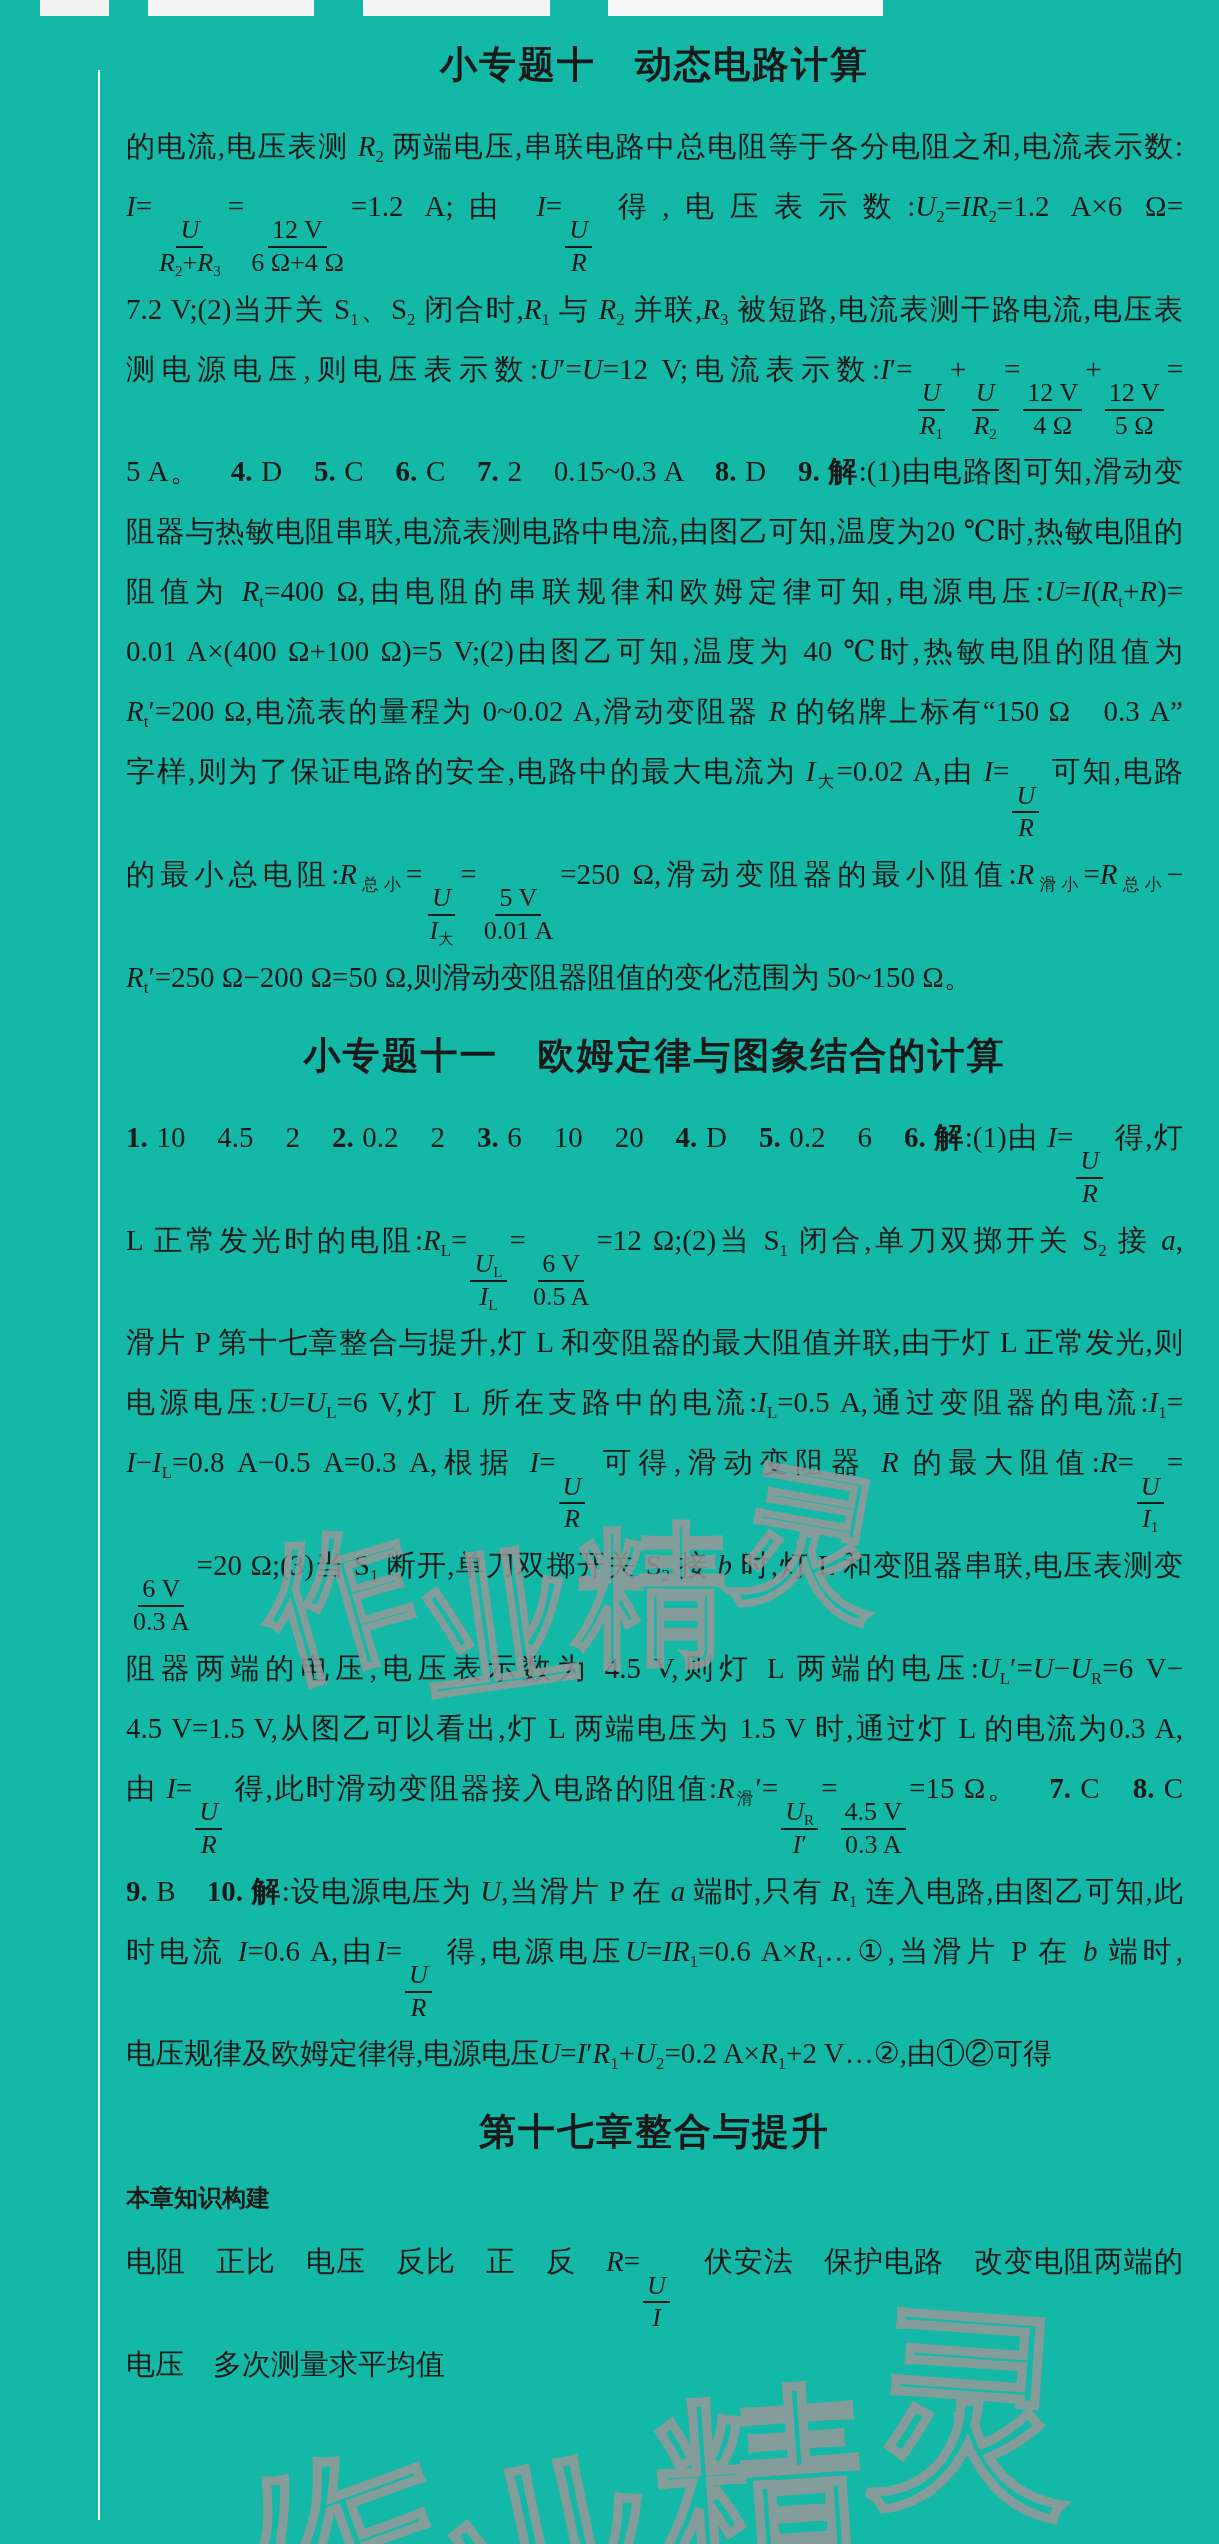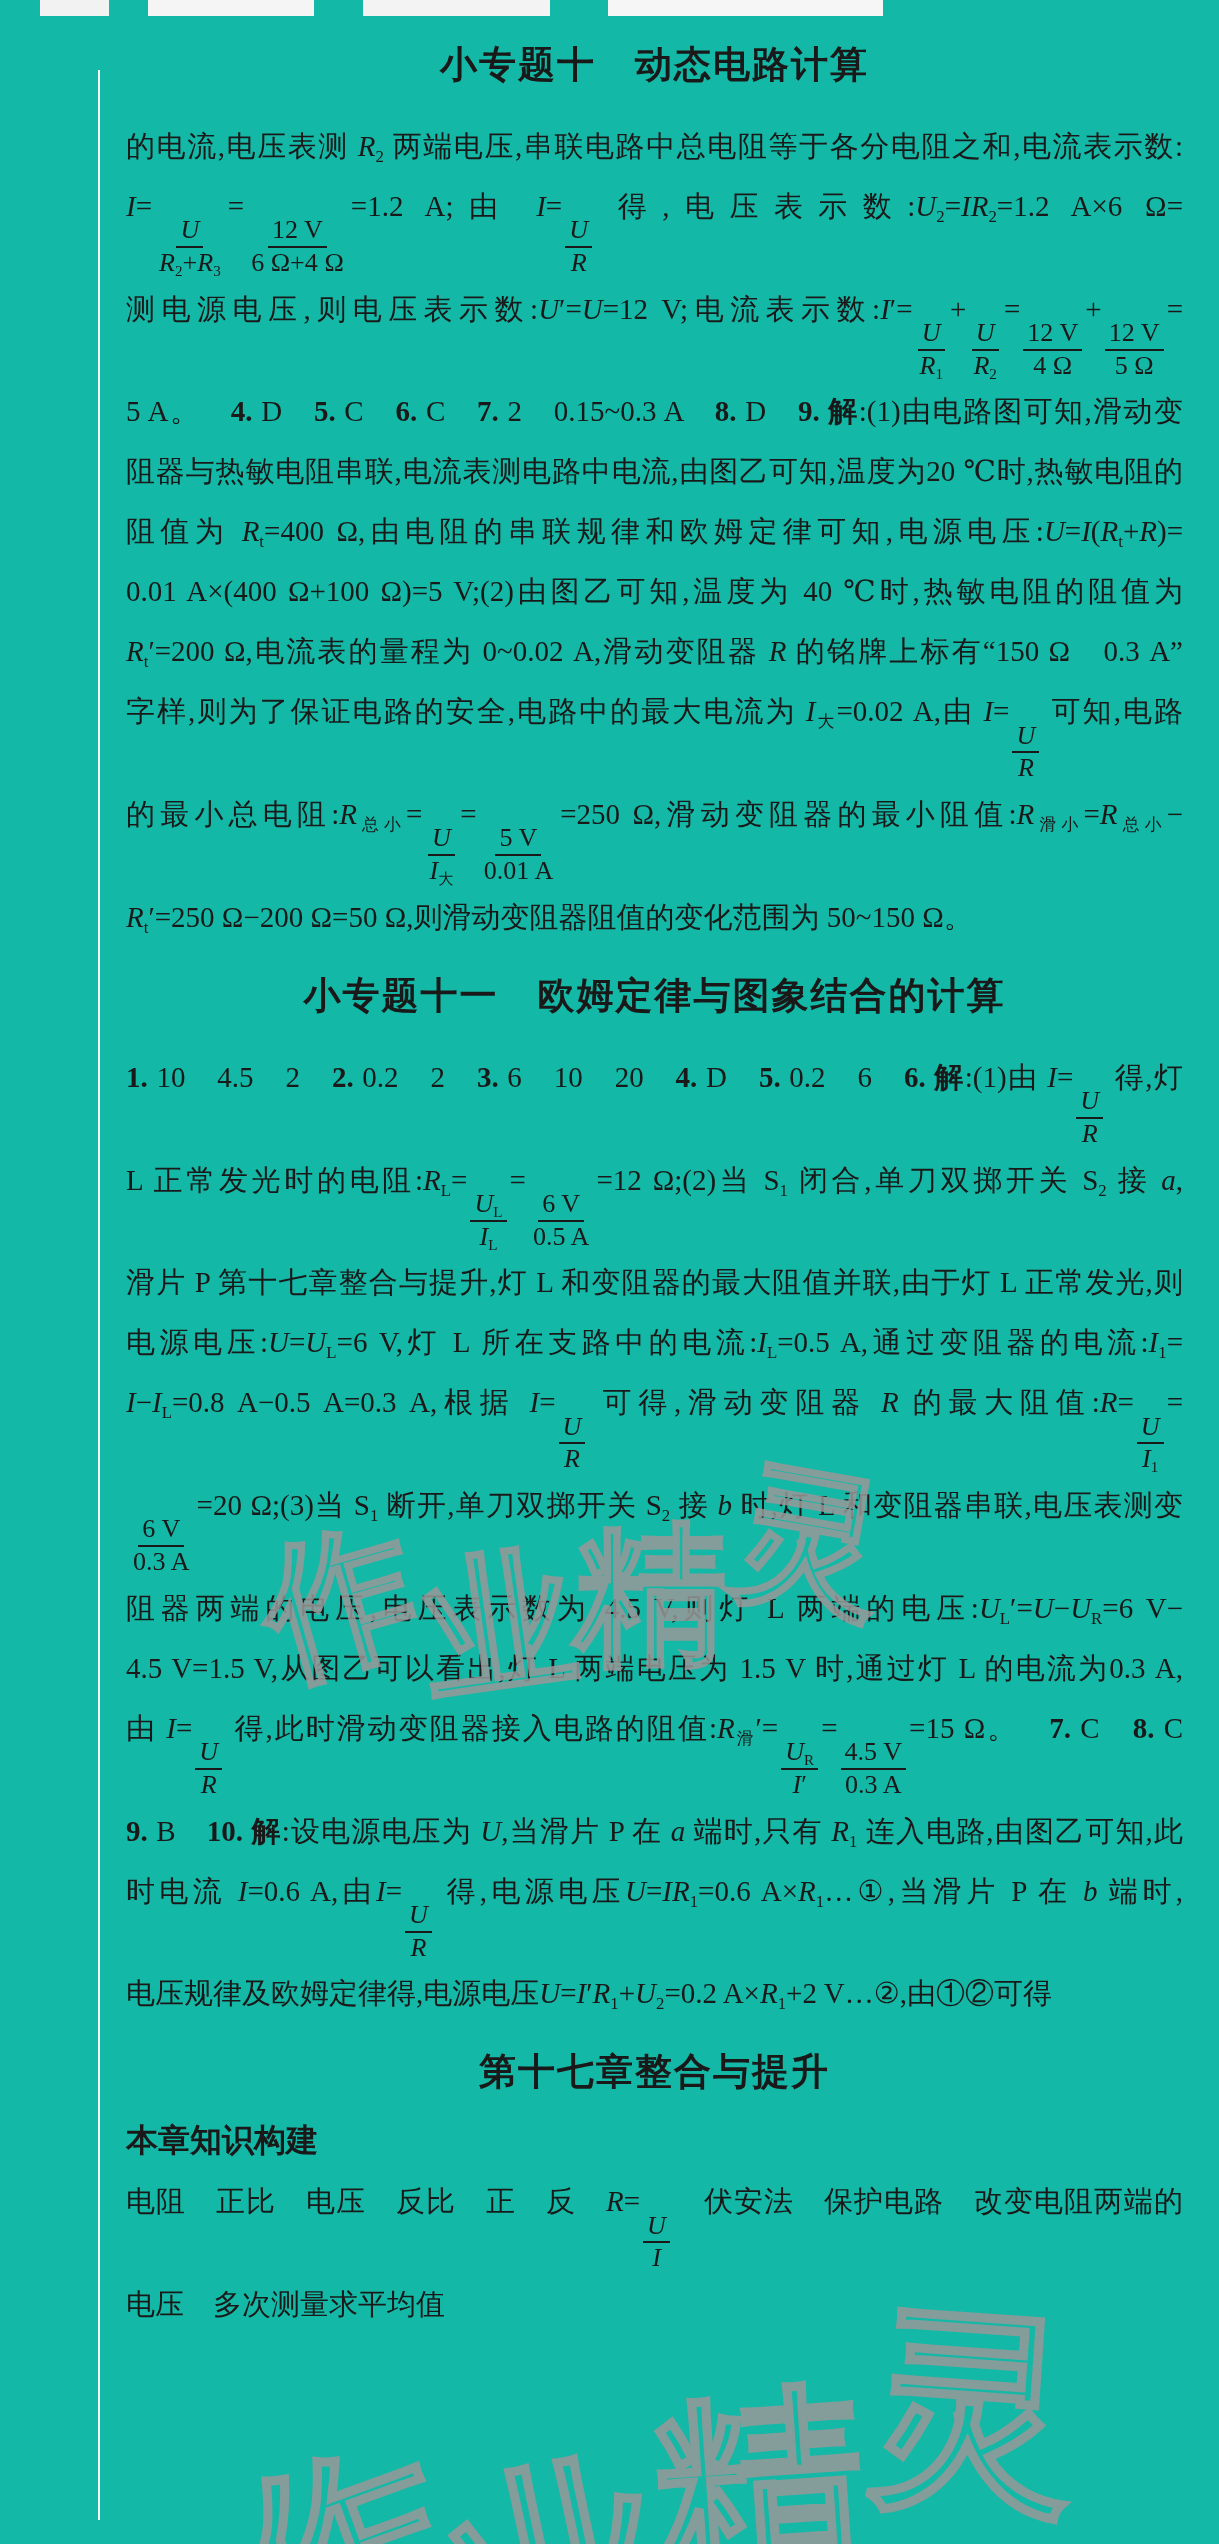--- a/index.html
+++ b/index.html
@@ -22,22 +22,22 @@
     position:absolute;top:70px;left:98px;width:2px;height:2450px;background:#f6f6f6;
   }
   .content{padding:16px 36px 0 126px;}
   h1.title{
     font-family:"Liberation Sans","DejaVu Sans",sans-serif;
     font-weight:bold;font-size:37px;line-height:46px;
     text-align:center;letter-spacing:2px;
     margin:26px 0 28px 0;
   }
   h2.subhead{
-    font-family:Liberation Serif, serif;
-    font-weight:bold;font-size:32px;line-height:34px;
+    font-family:Liberation Mono, monospace;
+    font-weight:bold;font-size:24px;line-height:34px;
     margin:22px 0 14px 0;
   }
   .para{text-align:justify;text-justify:inter-character;}
   .line{
     line-height:60px;
     text-align:justify;
     text-justify:inter-character;
   }
   .para .line:not(:last-child){text-align-last:justify;}
   .line em{font-style:italic;}
@@ -90,20 +90,21 @@
           <div class="line"><em>I</em>=<span class="frac">
               <span class="num"><em>U</em></span>
               <span class="den"><em>R</em><sub>2</sub>+<em>R</em><sub>3</sub></span>
             </span>=<span class="frac">
               <span class="num">12 V</span>
               <span class="den">6 Ω+4 Ω</span>
             </span>=1.2 A;由 <em>I</em>=<span class="frac">
               <span class="num"><em>U</em></span>
               <span class="den"><em>R</em></span>
             </span> 得,电压表示数:<em>U</em><sub>2</sub>=<em>IR</em><sub>2</sub>=1.2 A×6 Ω=</div>
+          <div class="line">7.2 V;(2)当开关 S<sub>1</sub>、S<sub>2</sub> 闭合时,<em>R</em><sub>1</sub> 与 <em>R</em><sub>2</sub> 并联,<em>R</em><sub>3</sub> 被短路,电流表测干路电流,电压表</div>
           <div class="line">测电源电压,则电压表示数:<em>U</em>′=<em>U</em>=12 V;电流表示数:<em>I</em>′=<span class="frac">
               <span class="num"><em>U</em></span>
               <span class="den"><em>R</em><sub>1</sub></span>
             </span>+<span class="frac">
               <span class="num"><em>U</em></span>
               <span class="den"><em>R</em><sub>2</sub></span>
             </span>=<span class="frac">
               <span class="num">12 V</span>
               <span class="den">4 Ω</span>
             </span>+<span class="frac">

